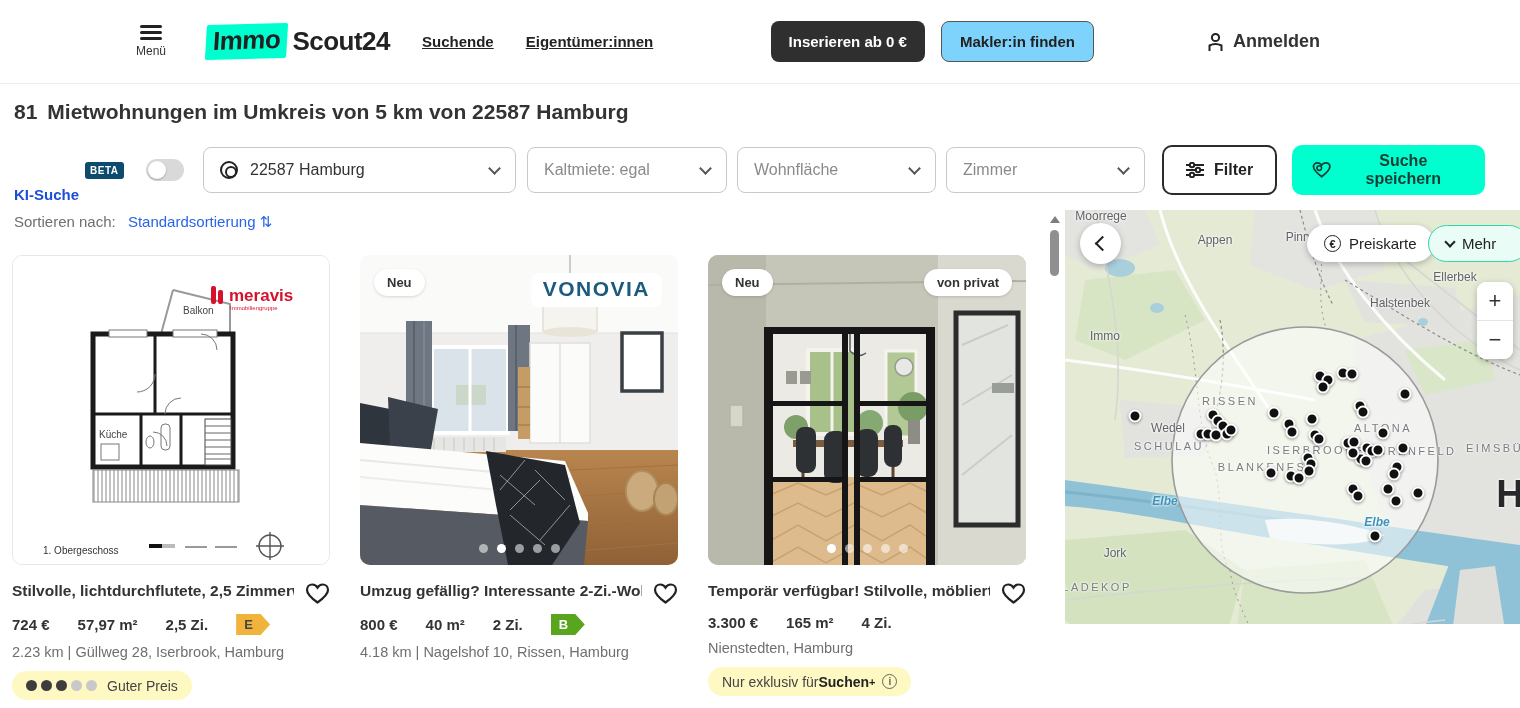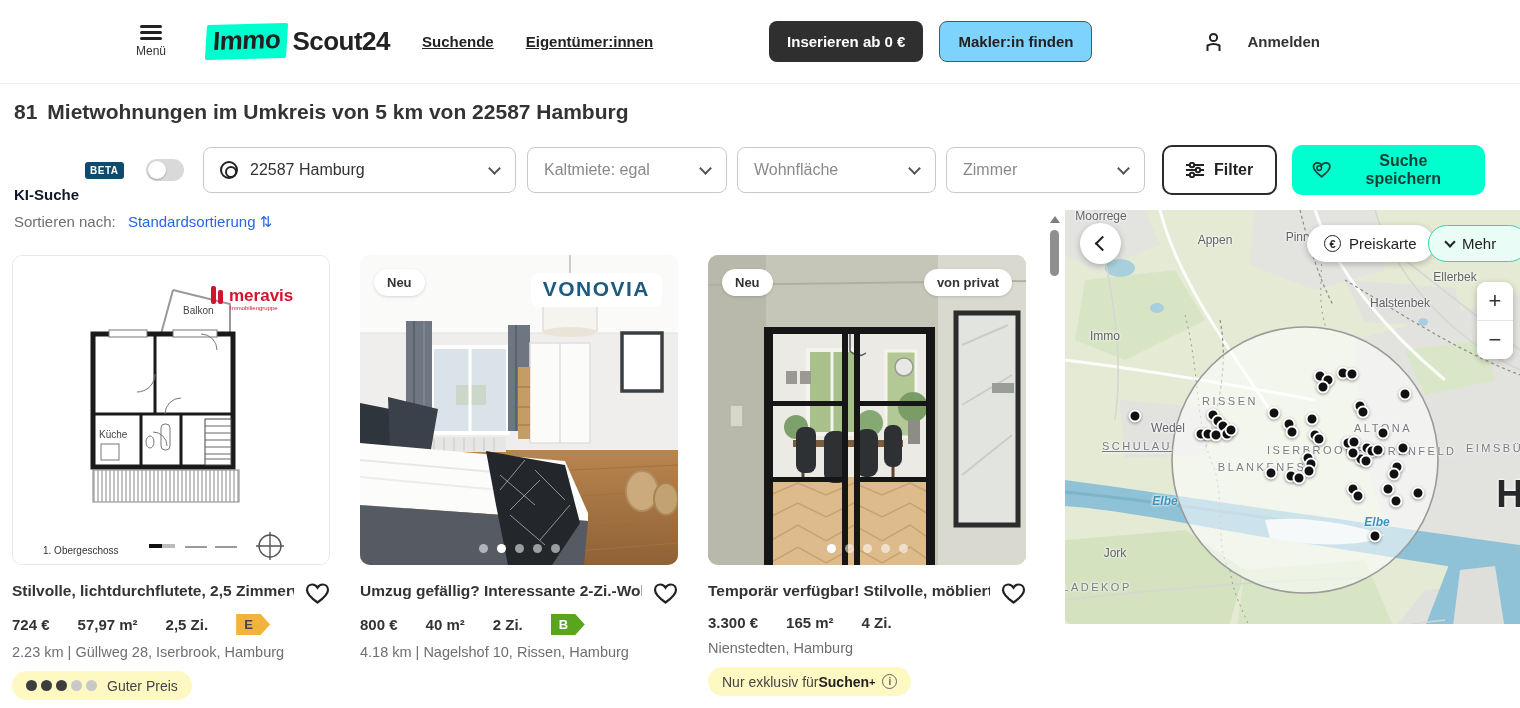--- a/index.html
+++ b/index.html
@@ -17,28 +17,28 @@
   .logo { margin-left:40px; display:flex; align-items:center; font-weight:bold; font-size:26px; letter-spacing:-0.5px; }
   .logo-immo { background:#00ffce; padding:1px 7px 3px 7px; color:#222; transform:skew(-5deg) rotate(-1.5deg); border-radius:2px; }
   .logo-scout { color:#222; margin-left:5px; }
   .header-nav { display:flex; gap:32px; margin-left:32px; font-size:15px; font-weight:600; color:#222; }
   .header-nav span { cursor:pointer;text-decoration:underline; }
   .header-right { margin-left:auto; margin-right:200px; display:flex; align-items:center; }
   .btn-dark { background:#2f2f2f; color:#fff; font-size:15px; font-weight:bold; border:none;
     border-radius:8px; padding:12px 18px; cursor:pointer; font-family:inherit; }
   .btn-outline { background:#7dd3fc; color:#222; font-size:15px; font-weight:bold; border:1.5px solid #555;
     border-radius:8px; padding:11px 18px; margin-left:16px; cursor:pointer; font-family:inherit; }
-  .login { display:flex; align-items:center; gap:24px; margin-left:112px; font-size:15px; font-weight:600; cursor:pointer; }
+  .login { display:flex; align-items:center; gap:8px; margin-left:112px; font-size:18px; font-weight:600; cursor:pointer; }
 
   
   #page-title { position:absolute; top:100px; left:14px; font-size:21px; font-weight:600; color:#333; }
   #page-title .count { margin-right:10px; }
   #filter-bar { position:absolute; top:147px; left:14px; width:1489px; height:46px; display:flex; align-items:center; }
   .ki-group { width:189px; display:flex; align-items:center; }
-  .ki-label { font-size:15px; font-weight:bold; color:#0f172a;margin-top:48px; }
+  .ki-label { font-size:15px; font-weight:bold; color:#1d4ed8;margin-top:48px; }
   .beta-badge { background:#0c4a6e; color:#fff; font-size:10px; font-weight:bold; border-radius:3px;
     padding:3px 5px; margin-left:6px; letter-spacing:0.5px; }
   .toggle { width:38px; height:22px; background:#d9d9d9; border-radius:11px; margin-left:22px; position:relative; cursor:pointer; }
   .toggle .knob { position:absolute; top:2px; left:2px; width:18px; height:18px; background:#fff; border-radius:50%;
     box-shadow:0 1px 2px rgba(0,0,0,.25); }
   .dd { height:46px; border:1px solid #c9c9c9; border-radius:8px; background:#fff; display:flex;
     align-items:center; padding:0 16px; font-size:16px; cursor:pointer; }
   .dd .chev { margin-left:auto; }
   .chev { width:9px; height:9px; border-right:2px solid #555; border-bottom:2px solid #555;
     transform:rotate(45deg); margin-top:-4px; flex:none; }
@@ -566,21 +566,21 @@
     <circle cx="240" cy="250" r="133" fill="rgba(255,255,255,0.55)" stroke="#9a9a9a" stroke-width="1.6"></circle>
   </svg>
   <div class="abs" style="inset:0;">
       <span class="map-label place" style="left: 36px; top: 6px;">Moorrege</span>
       <span class="map-label place" style="left: 150px; top: 30px;">Appen</span>
       <span class="map-label place" style="left: 248px; top: 27px;">Pinneberg</span>
       <span class="map-label place" style="left: 390px; top: 67px;">Ellerbek</span>
       <span class="map-label place" style="left: 335px; top: 93px;">Halstenbek</span>
       <span class="map-label place" style="left: 40px; top: 126px;">Immo</span>
       <span class="map-label place" style="left: 103px; top: 218px;">Wedel</span>
-      <span class="map-label area" style="left: 72px; top: 236px; text-decoration: underline;">SCHULAU</span>
+      <span class="map-label area" style="left: 104px; top: 236px;">SCHULAU</span>
       <span class="map-label area" style="left: 165px; top: 191px;">RISSEN</span>
       <span class="map-label area" style="left: 202px; top: 257px;">BLANKENESE</span>
       <span class="map-label area" style="left: 246px; top: 240px;">ISERBROOK</span>
       <span class="map-label area" style="left: 318px; top: 218px;">ALTONA</span>
       <span class="map-label area" style="left: 342px; top: 241px;">BAHRENFELD</span>
       <span class="map-label area" style="left: 448px; top: 238px;">EIMSBÜTTEL</span>
       <span class="map-label water" style="left: 100px; top: 291px;">Elbe</span>
       <span class="map-label water" style="left: 312px; top: 312px;">Elbe</span>
       <span class="map-label place" style="left: 50px; top: 343px;">Jork</span>
       <span class="map-label area" style="left: 32px; top: 377px;">LADEKOP</span>

